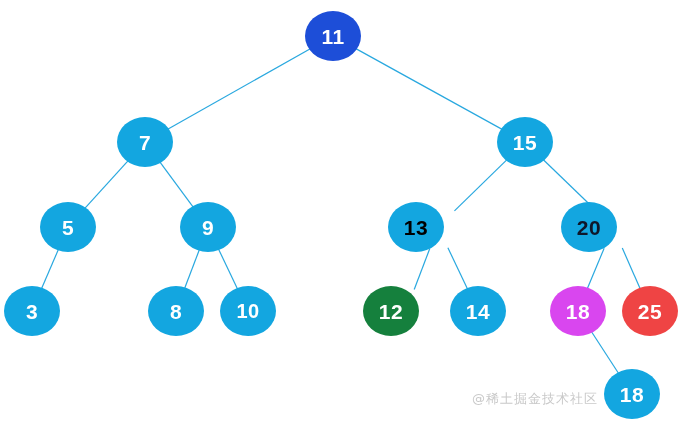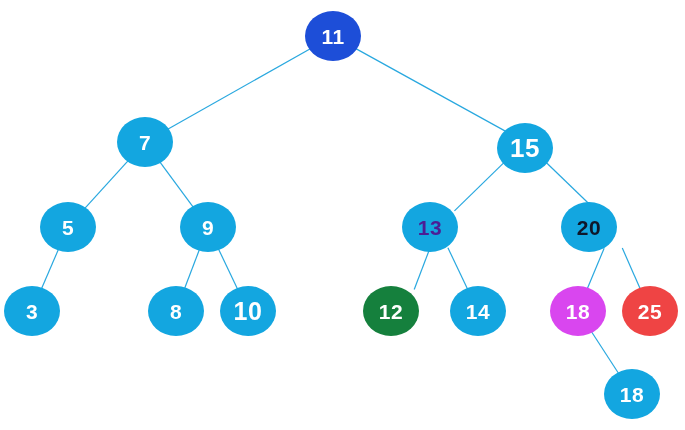--- a/index.html
+++ b/index.html
@@ -66,27 +66,28 @@
       <line x1="217.888472349024" y1="247.7657919329504" x2="238.111527650976" y2="290.2342080670496" stroke="#29a8df" stroke-width="1.2"></line>
       <line x1="429.81210746538426" y1="248.49321790336626" x2="414.18789253461574" y2="289.50678209663374" stroke="#29a8df" stroke-width="1.2"></line>
       <line x1="447.88847234902397" y1="247.7657919329504" x2="468.11152765097603" y2="290.2342080670496" stroke="#29a8df" stroke-width="1.2"></line>
       <line x1="604.1538461538462" y1="248.23076923076923" x2="586.8461538461538" y2="289.7692307692308" stroke="#29a8df" stroke-width="1.2"></line>
       <line x1="622.2713847761624" y1="248.04854922155786" x2="640.7286152238376" y2="289.9514507784421" stroke="#29a8df" stroke-width="1.2"></line>
       <line x1="590.5428952931746" y1="330.278894617287" x2="619.4571047068254" y2="374.721105382713" stroke="#29a8df" stroke-width="1.2"></line>
     </svg>
   <div id="nodes-layer">
       <div class="tree-node" style="left: 305px; top: 11px; width: 56px; height: 50px; background: #1d4ed8; color: rgb(255, 255, 255); font-size: 21px;">11</div>
       <div class="tree-node" style="left: 117px; top: 117px; width: 56px; height: 50px; background: rgb(19, 166, 224); color: rgb(255, 255, 255); font-size: 21px;">7</div>
-      <div class="tree-node" style="left: 497px; top: 123px; width: 56px; height: 50px; background: rgb(19, 166, 224); color: rgb(255, 255, 255); font-size: 26px;">15</div>
+      <div class="tree-node" style="left: 497px; top: 117px; width: 56px; height: 50px; background: rgb(19, 166, 224); color: rgb(255, 255, 255); font-size: 21px;">15</div>
       <div class="tree-node" style="left: 40px; top: 202px; width: 56px; height: 50px; background: rgb(19, 166, 224); color: rgb(255, 255, 255); font-size: 21px;">5</div>
       <div class="tree-node" style="left: 180px; top: 202px; width: 56px; height: 50px; background: rgb(19, 166, 224); color: rgb(255, 255, 255); font-size: 21px;">9</div>
-      <div class="tree-node" style="left: 402px; top: 202px; width: 56px; height: 50px; background: rgb(19, 166, 224); color: #4c1d95; font-size: 21px; text-align: right;">13</div>
+      <div class="tree-node" style="left: 388px; top: 202px; width: 56px; height: 50px; background: rgb(19, 166, 224); color: #000000; font-size: 21px; text-align: right;">13</div>
       <div class="tree-node" style="left: 561px; top: 202px; width: 56px; height: 50px; background: rgb(19, 166, 224); color: #0f172a; font-size: 21px;">20</div>
       <div class="tree-node" style="left: 4px; top: 286px; width: 56px; height: 50px; background: rgb(19, 166, 224); color: rgb(255, 255, 255); font-size: 21px;">3</div>
       <div class="tree-node" style="left: 148px; top: 286px; width: 56px; height: 50px; background: rgb(19, 166, 224); color: rgb(255, 255, 255); font-size: 21px;">8</div>
-      <div class="tree-node" style="left: 220px; top: 286px; width: 56px; height: 50px; background: rgb(19, 166, 224); color: rgb(255, 255, 255); font-size: 25px;">10</div>
+      <div class="tree-node" style="left: 220px; top: 286px; width: 56px; height: 50px; background: rgb(19, 166, 224); color: rgb(255, 255, 255); font-size: 20px;">10</div>
       <div class="tree-node" style="left: 363px; top: 286px; width: 56px; height: 50px; background: #15803d; color: rgb(255, 255, 255); font-size: 21px;">12</div>
       <div class="tree-node" style="left: 450px; top: 286px; width: 56px; height: 50px; background: rgb(19, 166, 224); color: rgb(255, 255, 255); font-size: 21px;">14</div>
       <div class="tree-node" style="left: 550px; top: 286px; width: 56px; height: 50px; background: #d946ef; color: rgb(255, 255, 255); font-size: 21px;">18</div>
       <div class="tree-node" style="left: 622px; top: 286px; width: 56px; height: 50px; background: #ef4444; color: rgb(255, 255, 255); font-size: 21px;">25</div>
       <div class="tree-node" style="left: 604px; top: 369px; width: 56px; height: 50px; background: rgb(19, 166, 224); color: rgb(255, 255, 255); font-size: 21px;">18</div>
     </div>
+  <div class="watermark" style="left: 472px; top: 390px; color: rgb(201, 201, 201);">@稀土掘金技术社区</div>
 </div>
 
 </body></html>

